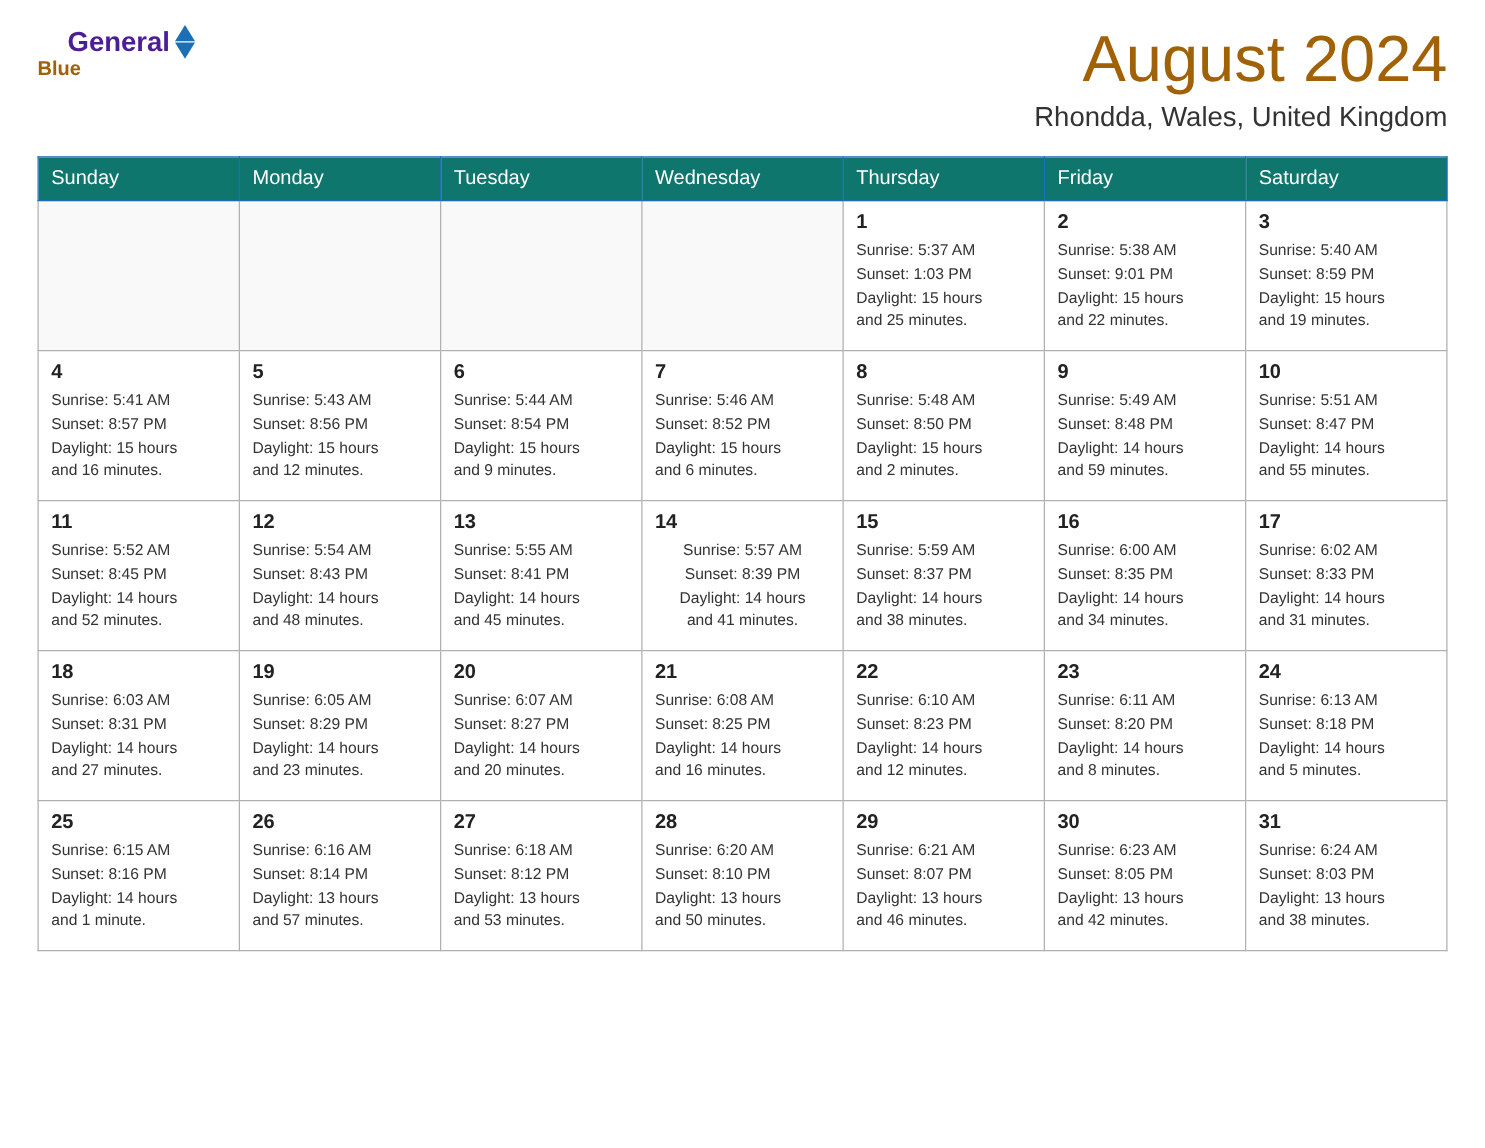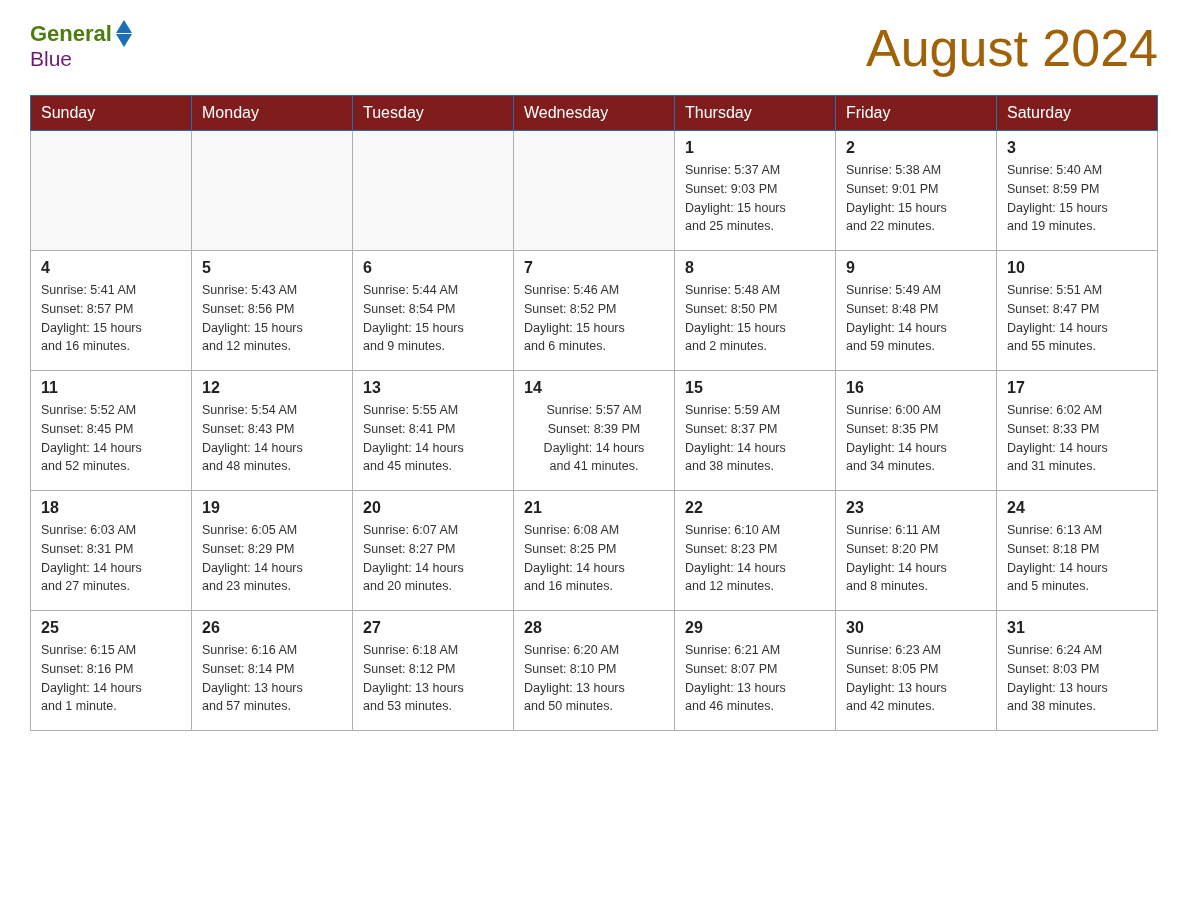--- a/index.html
+++ b/index.html
@@ -13,26 +13,27 @@
     }
     .header {
       display: flex;
       justify-content: space-between;
       align-items: flex-start;
       margin-bottom: 18px;
     }
     .logo-text-general {
       font-size: 22px;
       font-weight: bold;
-      color: #4d7c0f;
+      color: #4c1d95;
+      margin-left: 24px;
     }
     .logo-text-blue {
-      font-size: 21px;
-      font-weight: normal;
-      color: #701a75;
+      font-size: 16px;
+      font-weight: bold;
+      color: #a16207;
     }
     .title-block {
       text-align: right;
     }
     .month-title {
       font-size: 52px;
       font-weight: normal;
       color: #a16207;
       line-height: 1.1;
     }
@@ -40,21 +41,21 @@
       font-size: 22px;
       color: #333;
       margin-top: 4px;
     }
     table {
       width: 100%;
       border-collapse: collapse;
       table-layout: fixed;
     }
     thead tr th {
-      background-color: #7f1d1d;
+      background-color: #0f766e;
       color: #fff;
       font-size: 16px;
       font-weight: normal;
       padding: 8px 10px;
       text-align: left;
       border: 1px solid #1a6fb5;
     }
     tbody tr td {
       vertical-align: top;
       border: 1px solid #b0b0b0;
@@ -122,20 +123,21 @@
       <span class="logo-text-general">General</span>
       <div class="logo-icon">
         <div class="arrow-up"></div>
         <div class="arrow-down"></div>
       </div>
     </div>
     <span class="logo-text-blue" style="margin-left:0;">Blue</span>
   </div>
   <div class="title-block">
     <div class="month-title">August 2024</div>
+    <div class="location-title">Rhondda, Wales, United Kingdom</div>
   </div>
 </div>
 
 <table>
   <thead>
     <tr>
     <th>Sunday</th>
         <th>Monday</th>
         <th>Tuesday</th>
         <th>Wednesday</th>
@@ -146,21 +148,21 @@
   </thead>
   <tbody id="calendar-body">
   <tr>
         <td class="empty"></td>
         <td class="empty"></td>
         <td class="empty"></td>
         <td class="empty"></td>
         <td>
           <span class="day-number">1</span>
           <div class="day-info" style="white-space: pre-line;">Sunrise: 5:37 AM
-Sunset: 9:03 PM
+Sunset: 1:03 PM
 Daylight: 15 hours
 and 25 minutes.</div>
         </td>
         <td>
           <span class="day-number">2</span>
           <div class="day-info" style="white-space: pre-line;">Sunrise: 5:38 AM
 Sunset: 9:01 PM
 Daylight: 15 hours
 and 22 minutes.</div>
         </td>

